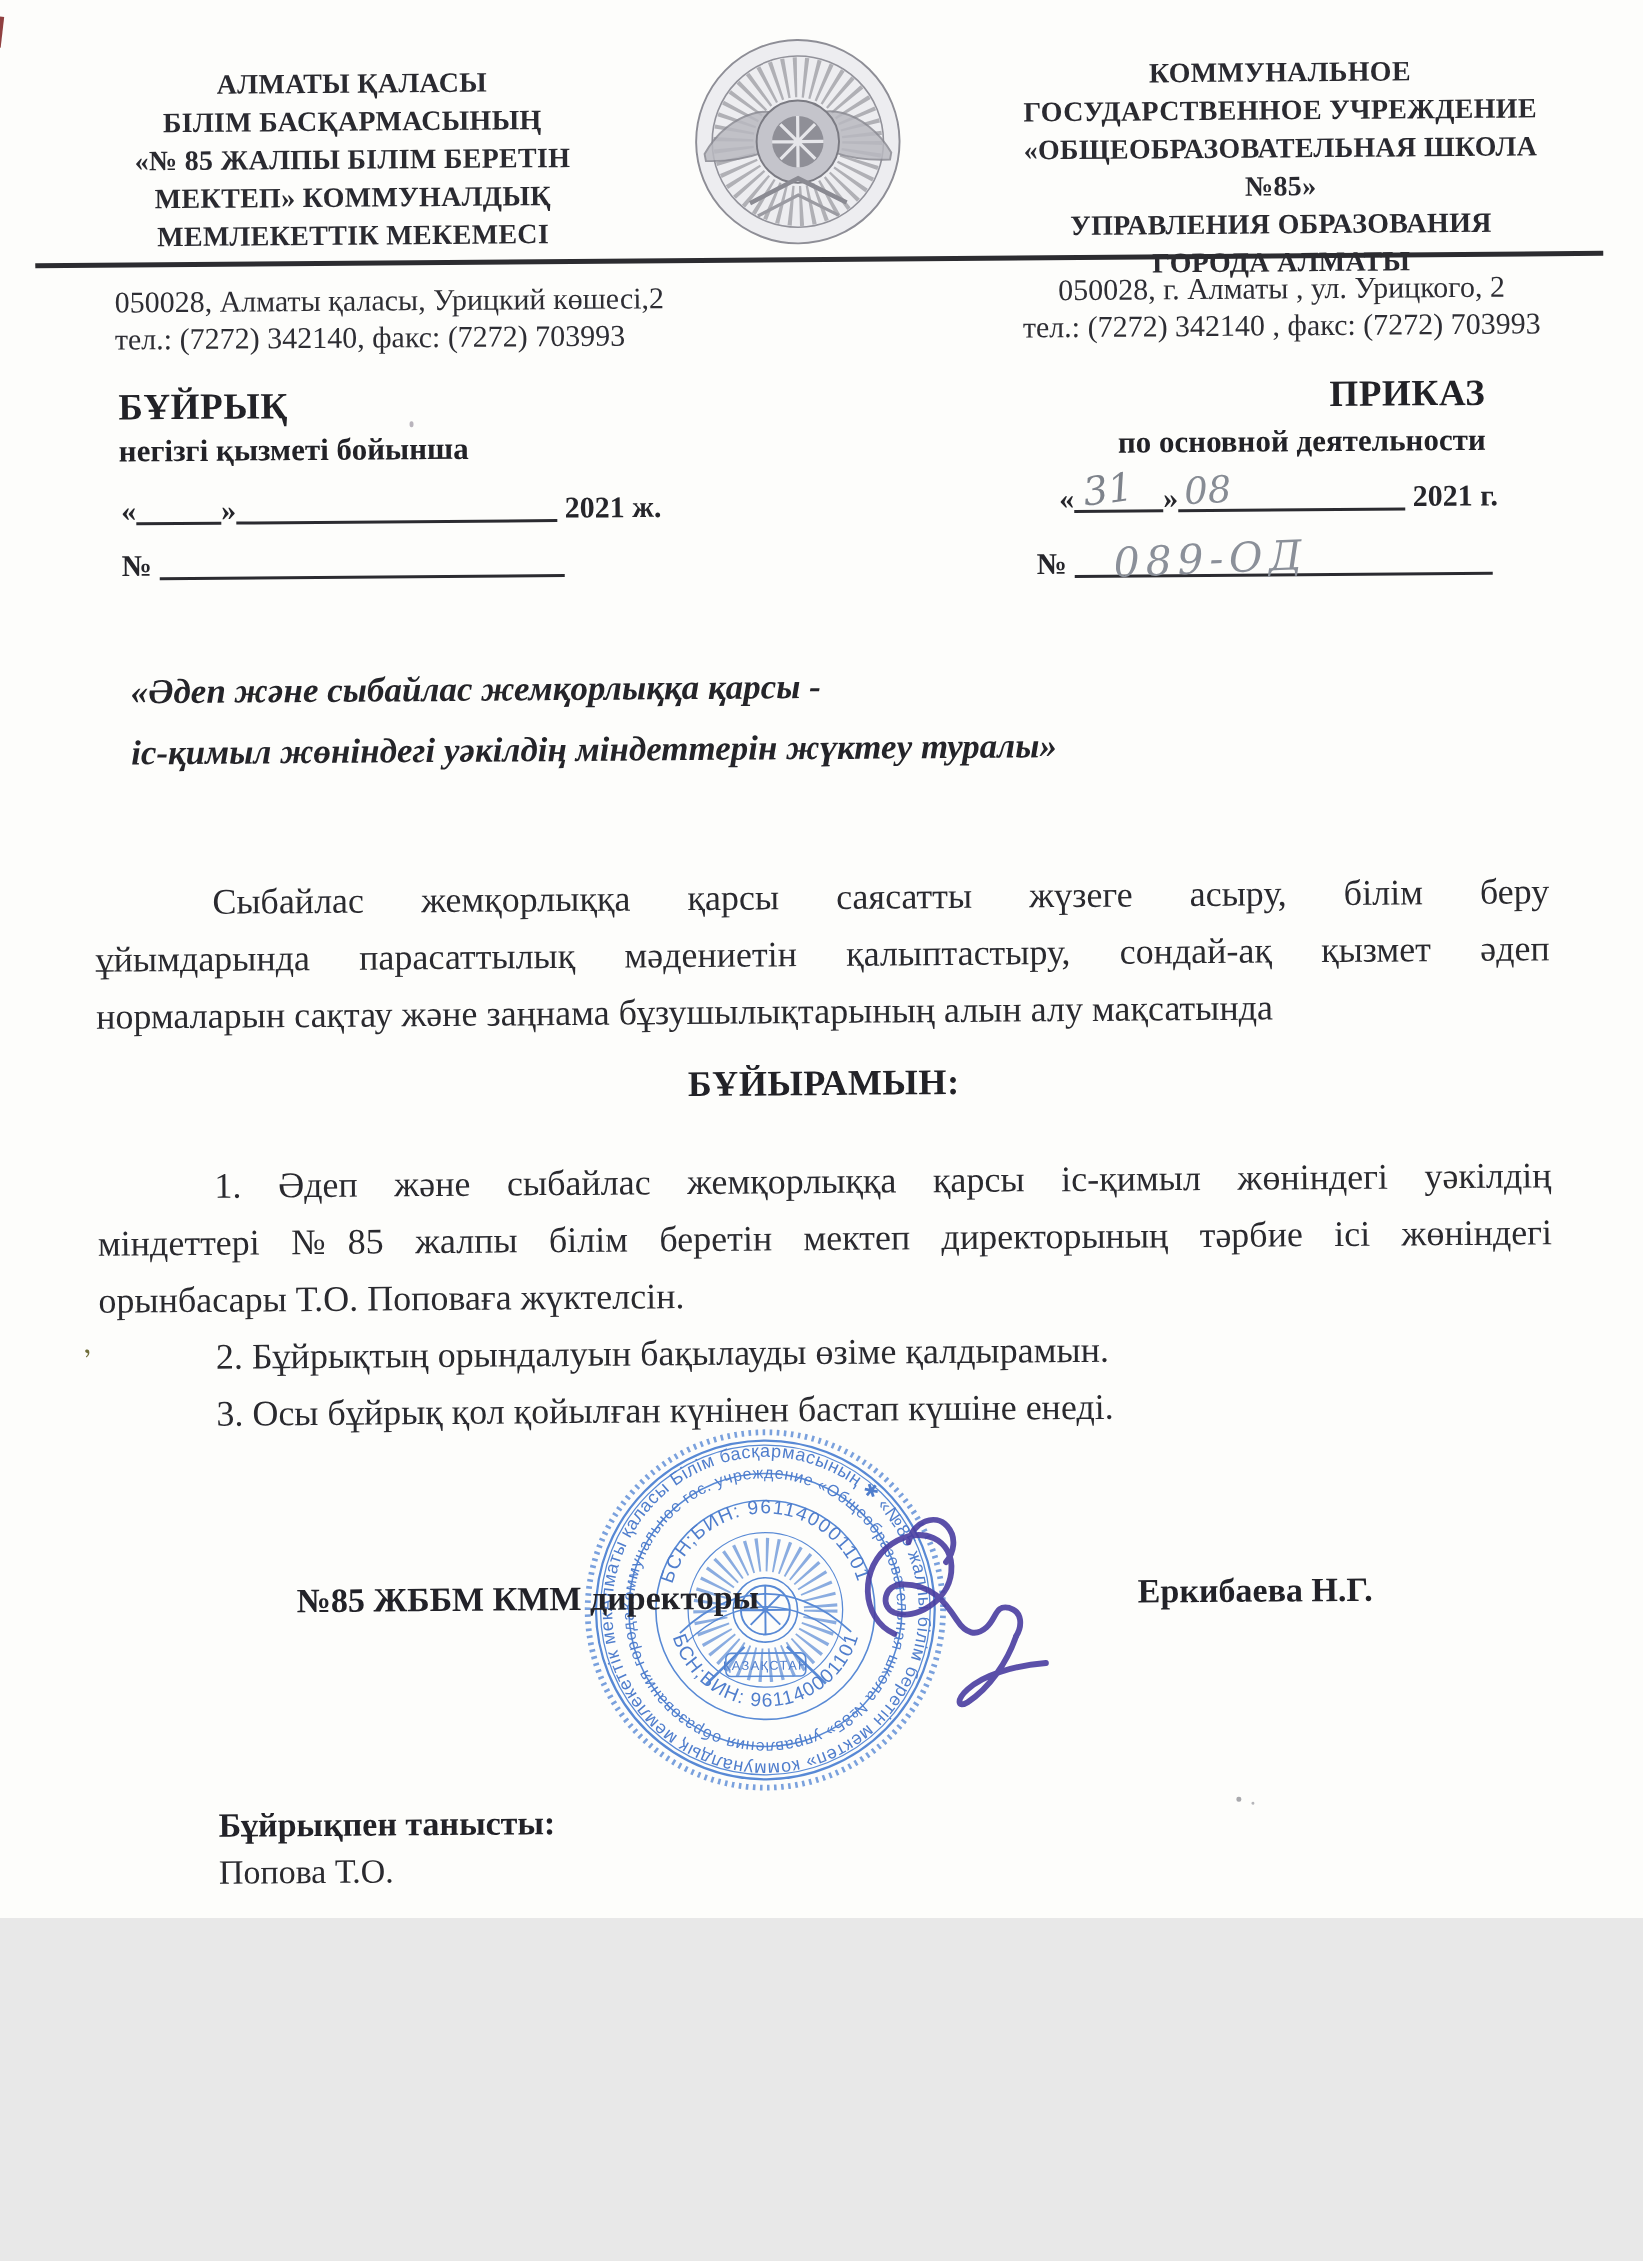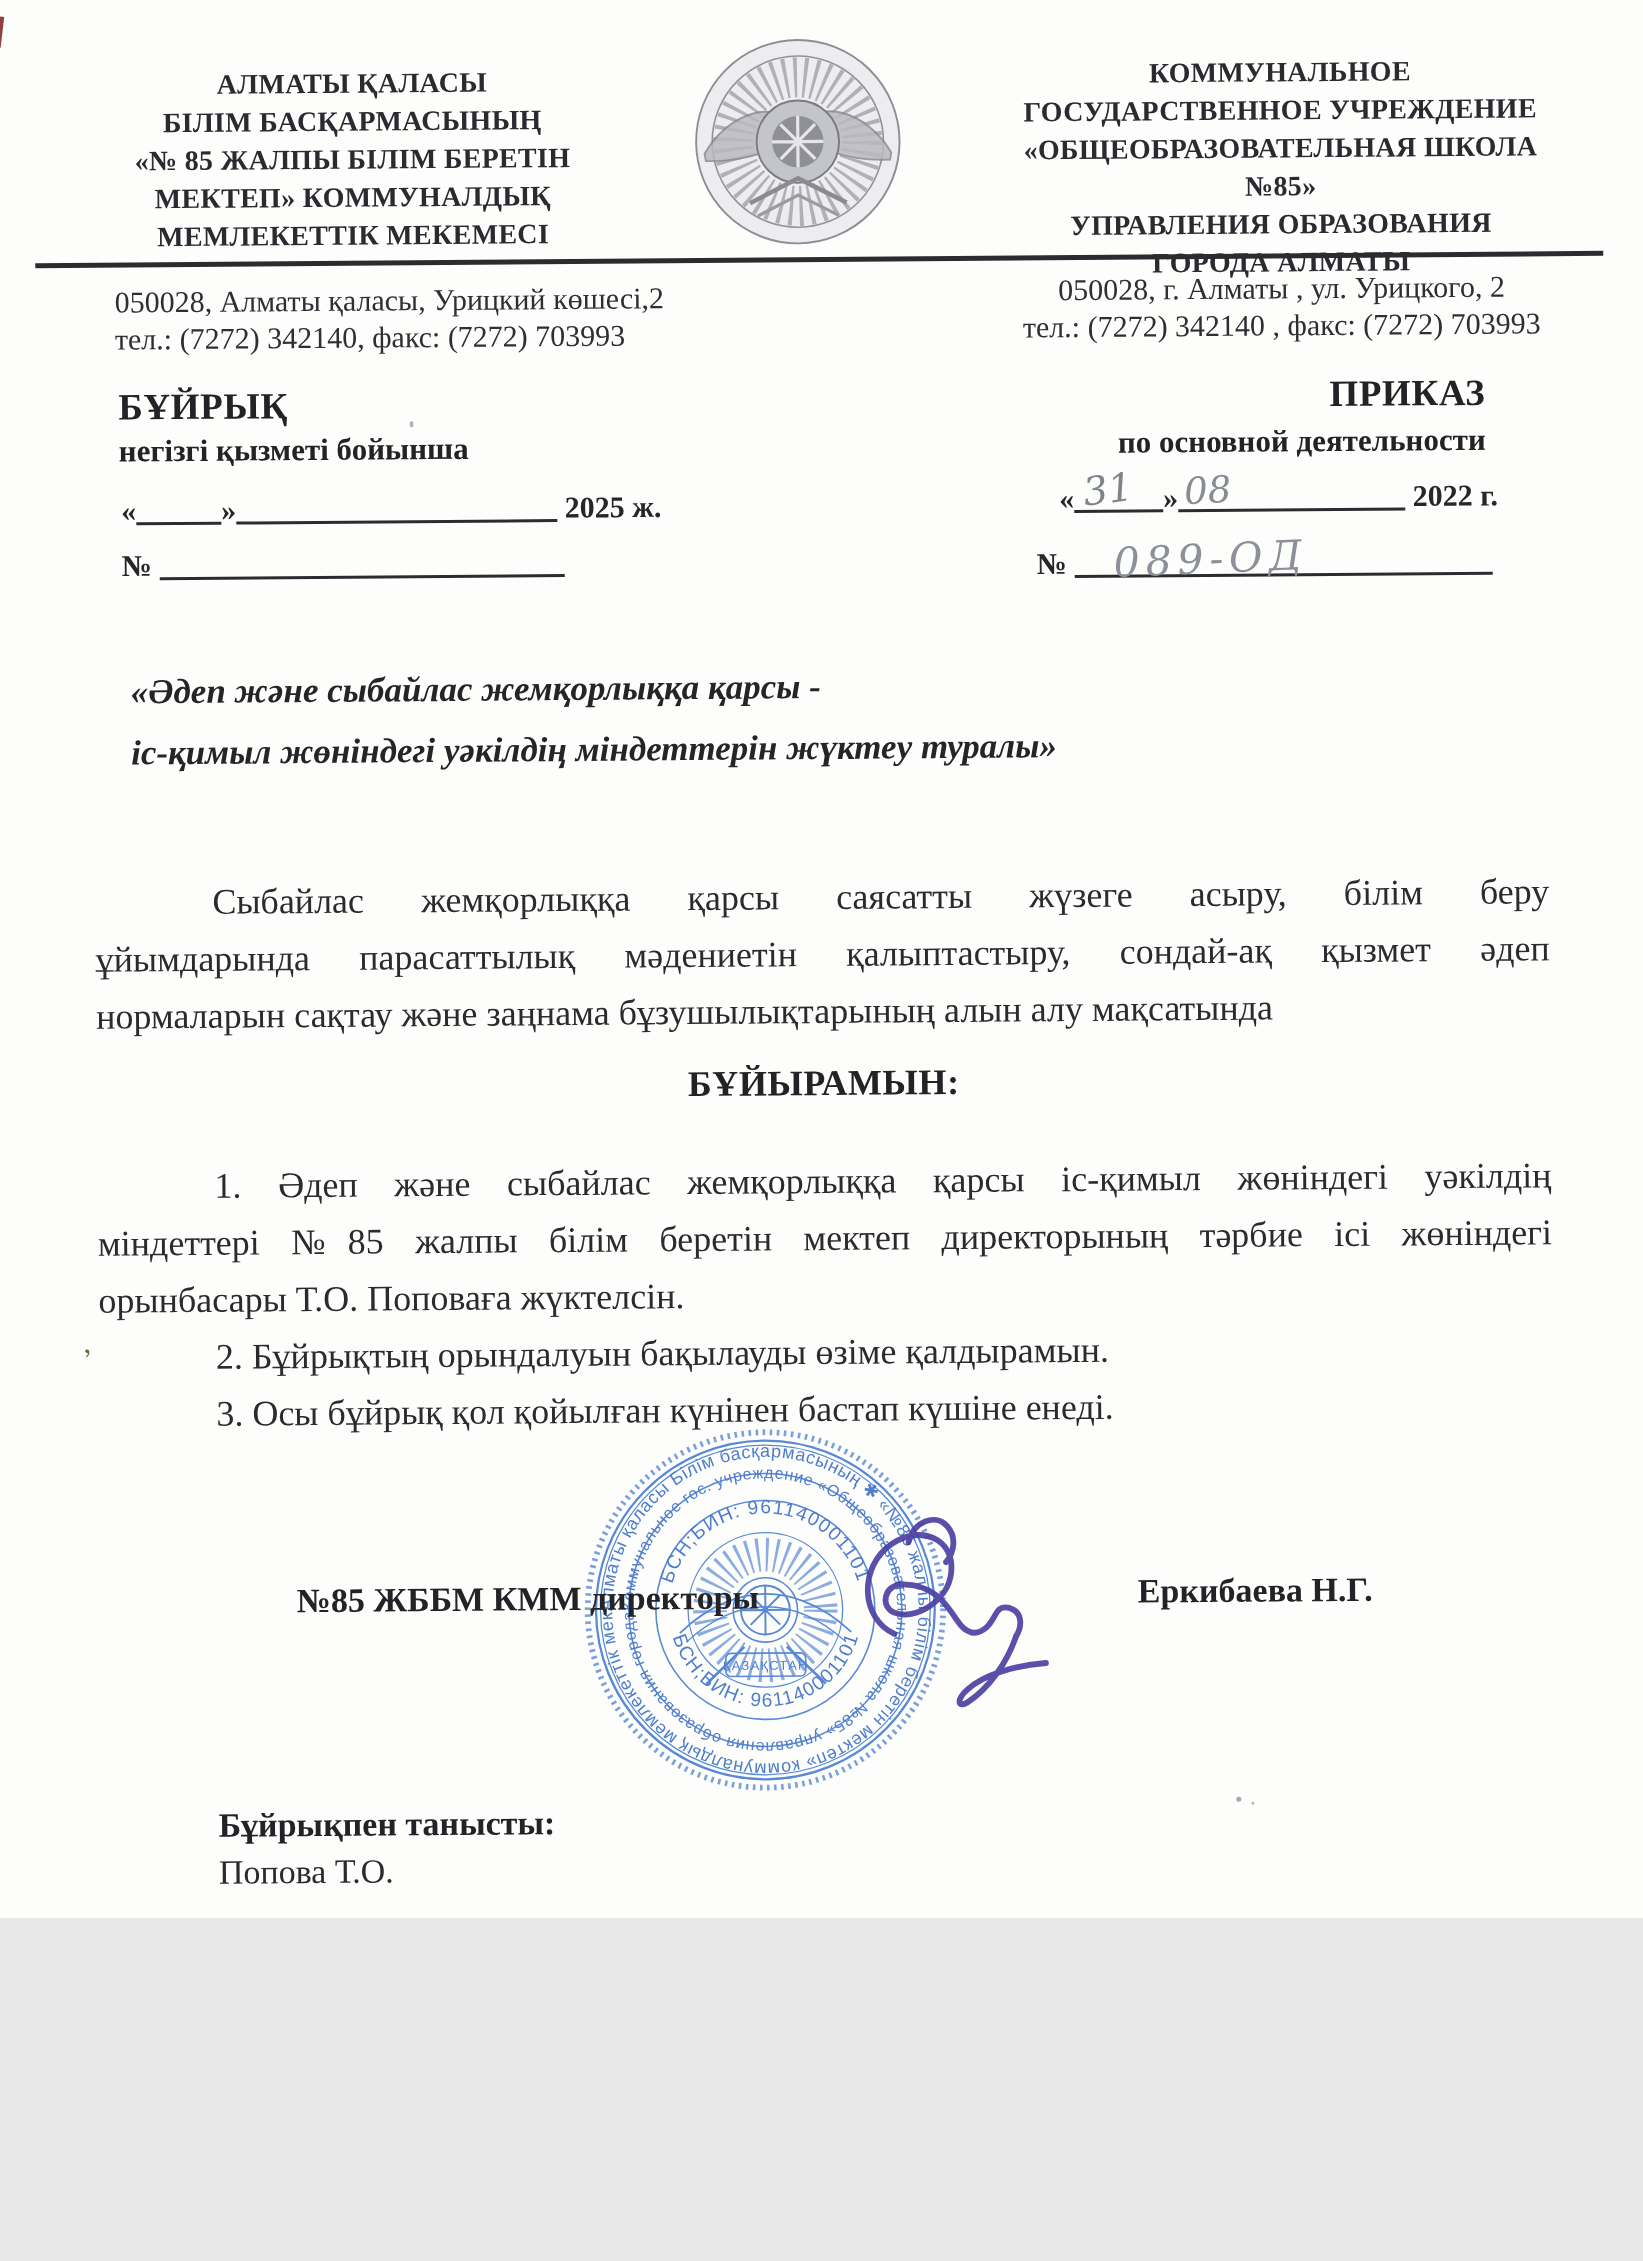--- a/index.html
+++ b/index.html
@@ -85,28 +85,28 @@
 
   <div class="abs order-title" style="left:122px;top:380px;">БҰЙРЫҚ</div>
   <div class="abs order-sub" style="left:122px;top:428px;">негізгі қызметі бойынша</div>
 
   <div class="abs" style="left:986px;top:376px;width:503px;text-align:right;">
     <div class="order-title">ПРИКАЗ</div>
     <div class="order-sub" style="margin-top:7.7px;">по основной деятельности</div>
   </div>
 
   <div class="abs daterow" style="left:124px;top:485px;">
-    <span>«</span><span class="blank" style="width:85px;"></span><span>»</span><span class="blank" style="width:321px;"></span>&nbsp;<span>2025 ж.</span>
+    <span>«</span><span class="blank" style="width:85px;"></span><span>»</span><span class="blank" style="width:321px;"></span>&nbsp;<span>2021 ж.</span>
   </div>
   <div class="abs daterow" style="left:124px;top:540px;">
     <span>№</span> <span class="blank" style="width:405px;"></span>
   </div>
 
   <div class="abs daterow" style="left:1062px;top:480px;">
-    <span>«</span><span class="blank" style="width:89px;"><span class="hand hand-day">31</span></span><span>»</span><span class="blank" style="width:227px;"><span class="hand hand-month">08</span></span>&nbsp;<span>2022 г.</span>
+    <span>«</span><span class="blank" style="width:89px;"><span class="hand hand-day">31</span></span><span>»</span><span class="blank" style="width:227px;"><span class="hand hand-month">08</span></span>&nbsp;<span>2021 г.</span>
   </div>
   <div class="abs daterow" style="left:1039px;top:545px;">
     <span>№</span> <span class="blank" style="width:418px;"><span class="hand hand-num">089-ОД</span></span>
   </div>
 
   <div class="abs subject" style="left:132px;top:656px;width:1450px;">
     <div>«Әдеп және сыбайлас жемқорлыққа қарсы -</div>
     <div>іс-қимыл жөніндегі уәкілдің міндеттерін жүктеу туралы»</div>
   </div>
 

